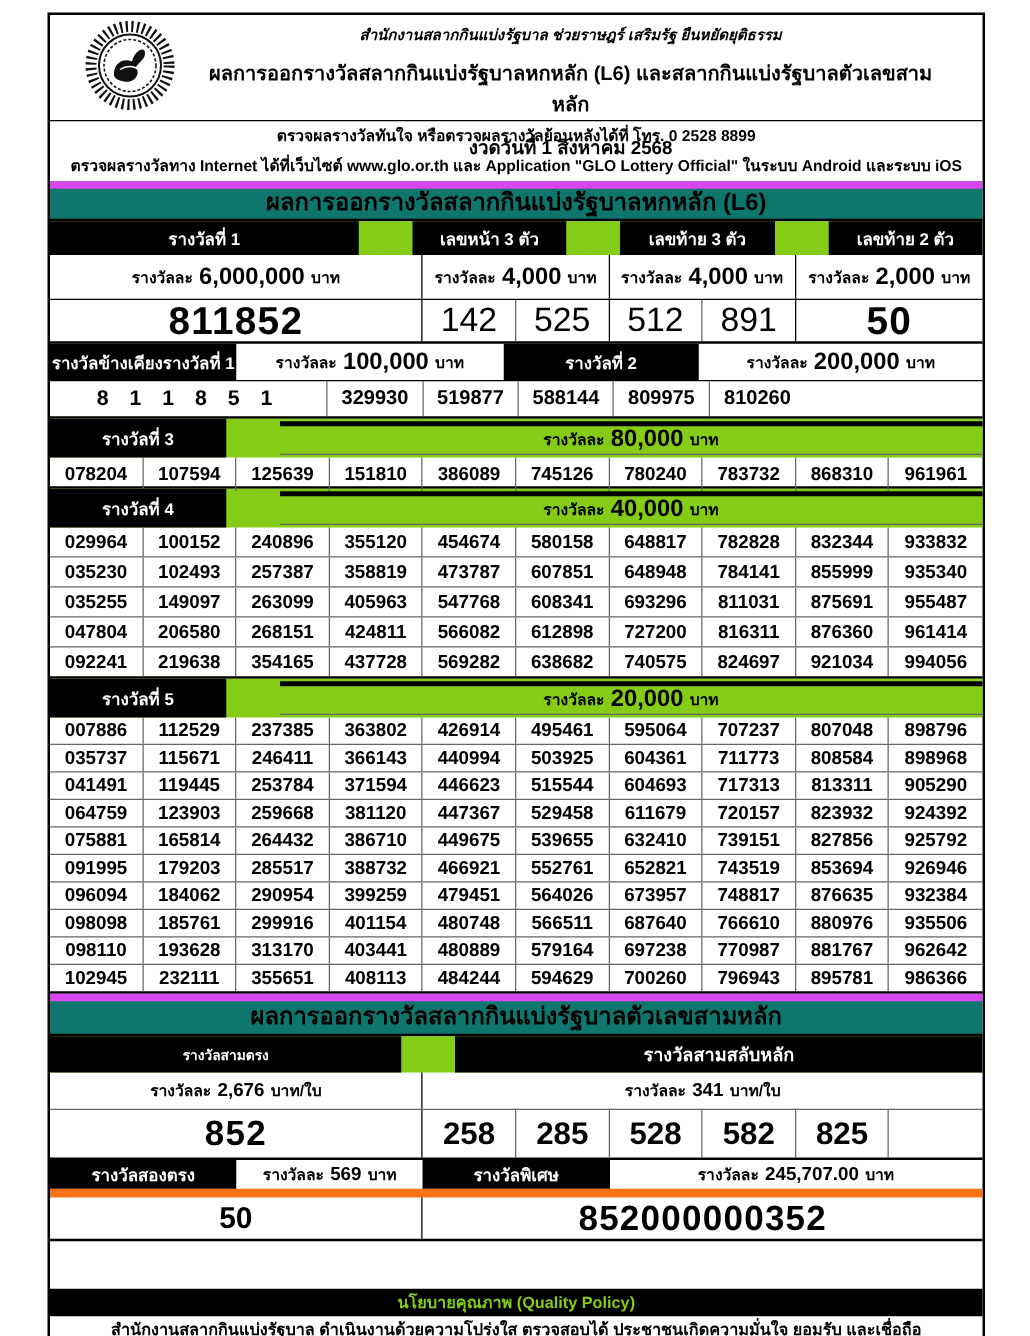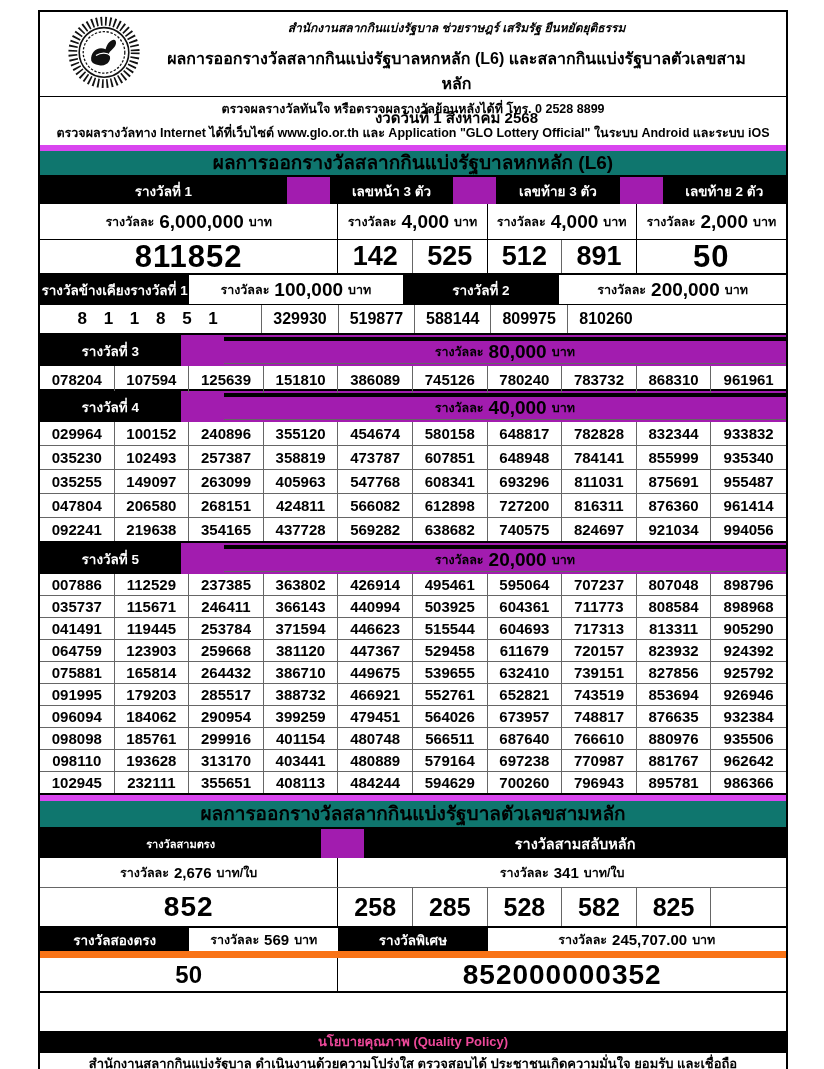--- a/index.html
+++ b/index.html
@@ -18,42 +18,42 @@
   .title{font-size:16px;font-weight:bold;margin-top:9px;}
   .drawdate{font-size:15px;font-weight:bold;margin-top:10px;}
 
   .contact{height:24px;line-height:24px;text-align:center;font-size:12.5px;font-weight:bold;}
 
   .graybar{height:24px;line-height:24px;background:#0f766e;border-top:6px solid #d946ef;border-bottom:2px solid #000;
            text-align:center;font-size:19px;font-weight:bold;}
 
   
   .blk{background:#000;color:#fff;font-size:13.5px;font-weight:bold;}
-  .gaprow{background:#a21caf;gap:40px;}
+  .gaprow{background:#84cc16;gap:40px;}
   .gaprow > .c{margin-right:3px;}
   .gaprow > .c:last-child{margin-right:0;}
 
   
   .amt{white-space:nowrap;}
   .amt .pre,.amt .suf{font-size:12.5px;font-weight:bold;}
   .amt .val{font-size:19px;font-weight:bold;padding:0 5px;}
   .amt.small .val{font-size:15px;}
 
   .w40{width:40%;}.w20{width:20%;}.w10{width:10%;}.w60{width:60%;}
   .w286{width:28.6%;}.w21{width:21%;}.w304{width:30.4%;}
   .w298{width:29.8%;}.w189{width:18.9%;}.w1024{width:10.24%;}
 
   .bdr{border-right:1px solid #000;}
   .bdg{border-right:1px solid #666;}
 
   .p1head{height:27px;}
   .p1amt{height:36px;border-bottom:1px solid #000;}
   .p1num{height:35px;border-bottom:2px solid #000;}
   .n-xl{font-size:31px;font-weight:bold;letter-spacing:1px;}
-  .n-lg{font-size:27px;font-weight:bold;}
+  .n-lg{font-size:27px;font-weight:normal;}
 
   .sidehead{height:30px;border-bottom:1px solid #000;}
   .sidenum{height:30px;border-bottom:2px solid #000;}
   .n-sp{font-size:17px;font-weight:bold;letter-spacing:6px;}
   .n-md{font-size:16px;font-weight:bold;}
 
   .phead{height:31px;}
   .phead .amtcell{border-top:4px solid #000;border-bottom:1px solid #666;height:27px;}
 
   .grid .nrow{display:flex;height:23px;border-bottom:1px solid #666;}
@@ -67,21 +67,21 @@
   .n3amt{height:30px;border-bottom:1px solid #666;}
   .n3num{height:40px;border-bottom:2px solid #000;}
   .n-852{font-size:28px;font-weight:bold;letter-spacing:1px;}
   .n-shuffle{font-size:25px;font-weight:bold;}
   .d2head{height:30px;border-bottom:7px solid #f97316;}
   .d2num{height:35px;border-bottom:2px solid #000;}
   .n-50{font-size:24px;font-weight:bold;}
   .n-special{font-size:28px;font-weight:bold;letter-spacing:1px;}
 
   .spacer{height:38px;}
-  .barblack{height:22px;line-height:22px;background:#000;color:#ec4899;text-align:center;font-size:13px;font-weight:bold;}
+  .barblack{height:22px;line-height:22px;background:#000;color:#84cc16;text-align:center;font-size:13px;font-weight:bold;}
   .qline{height:21px;line-height:21px;text-align:center;font-size:13px;font-weight:bold;}
   .barblack.last{height:21px;line-height:21px;}
 </style>
 </head>
 <body>
 
 <div class="page">
   <div class="doc">
 
     <div class="hdr">

